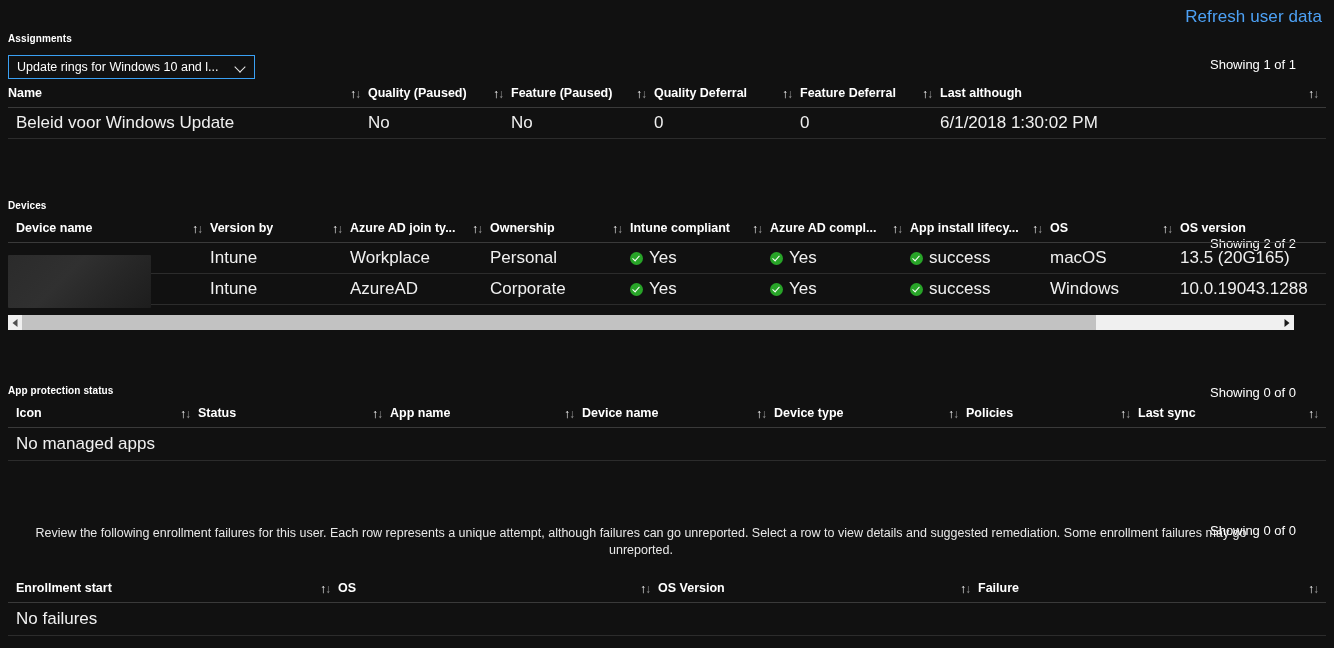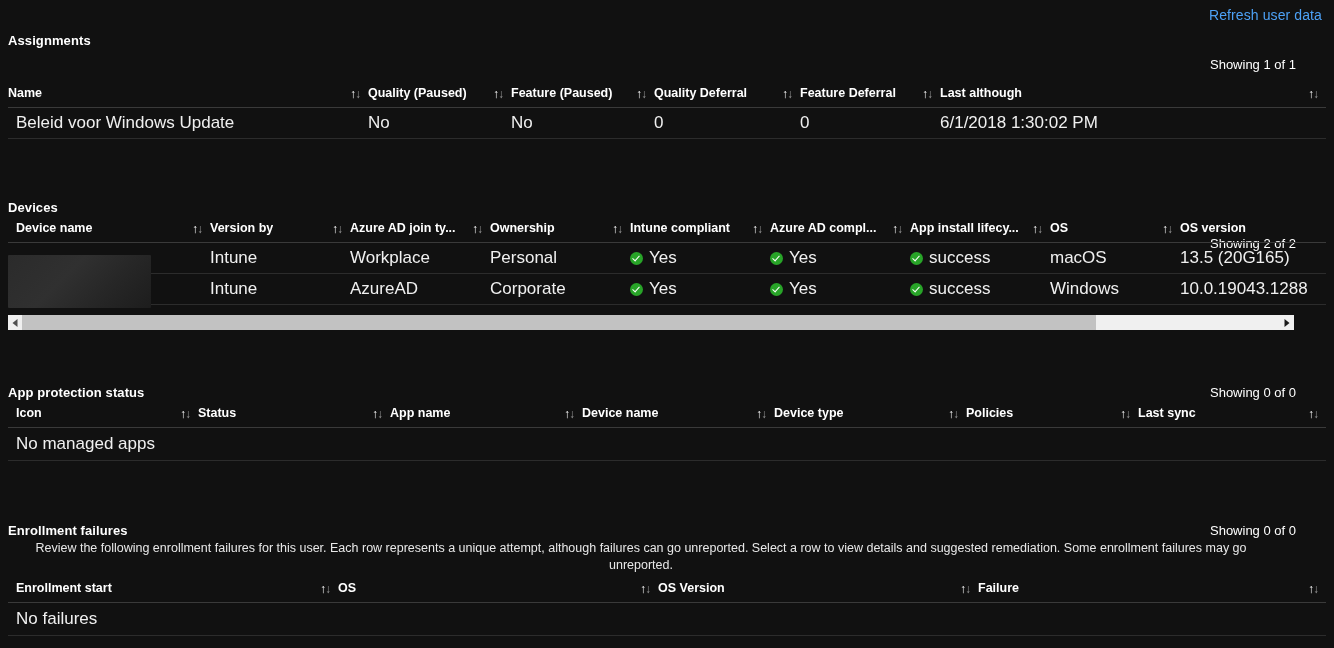--- a/index.html
+++ b/index.html
@@ -24,31 +24,31 @@
   
   .topbar {
     position: absolute;
     top: 0; left: 0; right: 0;
     height: 30px;
   }
   .refresh-link {
     position: absolute;
     right: 12px;
     top: 7px;
-    font-size: 14px;
+    font-size: 17px;
     color: #4da1f5;
     cursor: pointer;
     text-decoration: none;
     letter-spacing: 0.1px;
   }
 
   
   .section { position: absolute; left: 0; right: 0; }
   .section-title {
-    font-size: 13px;
+    font-size: 10px;
     font-weight: bold;
     color: #ffffff;
     padding-left: 8px;
     letter-spacing: 0.1px;
   }
   .section-desc {
     font-size: 12.5px;
     color: #e8e8e8;
     padding-left: 8px;
     padding-right: 60px;
@@ -229,20 +229,24 @@
 
 <div class="page">
 
   <div class="topbar">
     <a class="refresh-link" href="#">Refresh user data</a>
   </div>
 
   <div class="section" style="top:33px;">
     <div class="section-title">Assignments</div>
 
+    <div class="dropdown" style="top:22px;">
+      <span class="dd-text">Update rings for Windows 10 and l...</span>
+      <span class="dd-caret"></span>
+    </div>
 
     <div class="showing" style="top:24px;">Showing 1 of 1</div>
 
     <div style="position:absolute; top:53px; left:8px; right:8px;">
       <table class="tbl">
         <colgroup>
           <col style="width:360px">
           <col style="width:143px">
           <col style="width:143px">
           <col style="width:146px">
@@ -485,21 +489,20 @@
             <td colspan="7">
               <span class="cell-pad">No managed apps</span>
             </td>
           </tr>
         </tbody>
       </table>
     </div>
   </div>
 
   <div class="section" style="top:523px;">
-    <div class="section-title">Enrollment failures</div>
     <div class="showing" style="top:0px;">Showing 0 of 0</div>
     <div class="section-desc">Review the following enrollment failures for this user. Each row represents a unique attempt, although failures can go unreported. Select a row to view details and suggested remediation. Some enrollment failures may go unreported.</div>
 
     <div style="position:absolute; top:58px; left:8px; right:8px;">
       <table class="tbl">
         <colgroup>
           <col style="width:330px">
           <col style="width:320px">
           <col style="width:320px">
           <col style="width:undefined">

